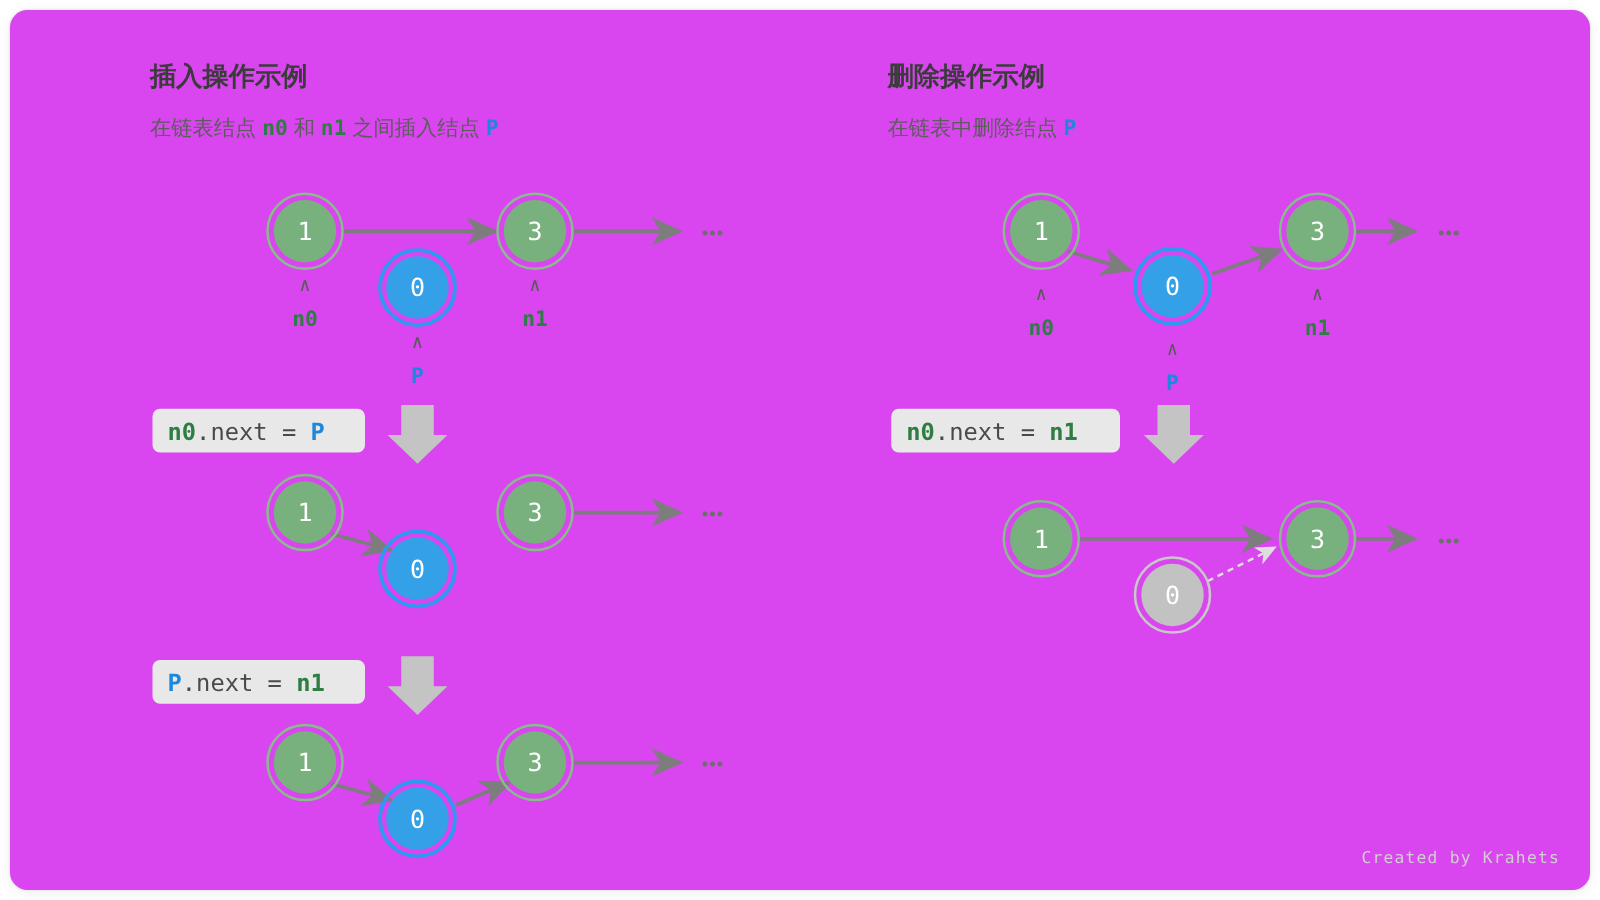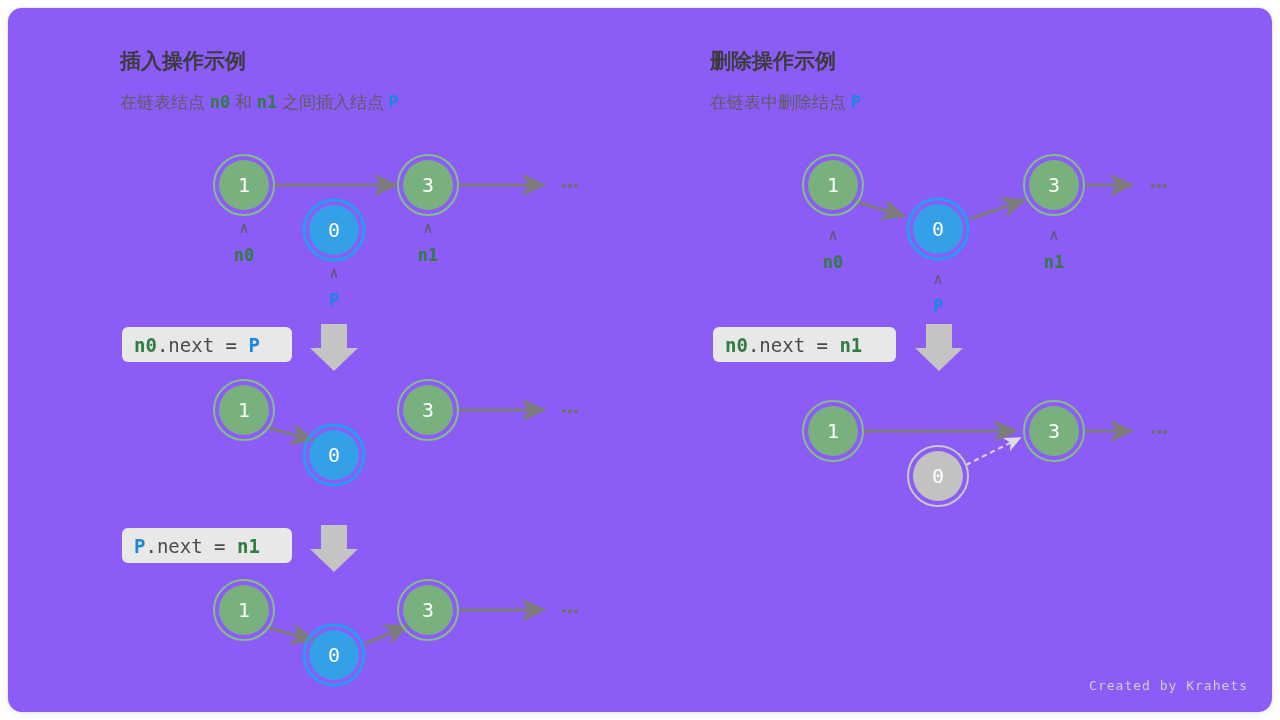--- a/index.html
+++ b/index.html
@@ -9,21 +9,21 @@
     width: 1280px;
     height: 720px;
     overflow: hidden;
   }
   #card {
     position: absolute;
     left: 8px;
     top: 8px;
     width: 1264px;
     height: 704px;
-    background: #8b5cf6;
+    background: #d946ef;
     border-radius: 14px;
     box-shadow: 0 0 0 1px #ececec, 0 2px 10px rgba(0,0,0,0.07);
     overflow: hidden;
   }
   #stage {
     position: absolute;
     left: 0; top: 0;
     width: 1264px;
     height: 704px;
   }

